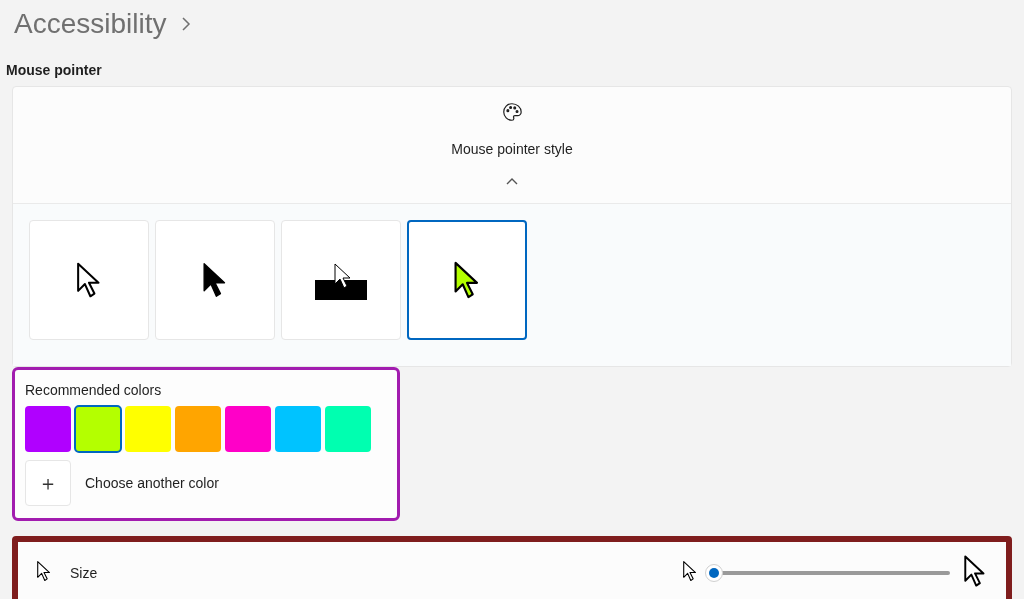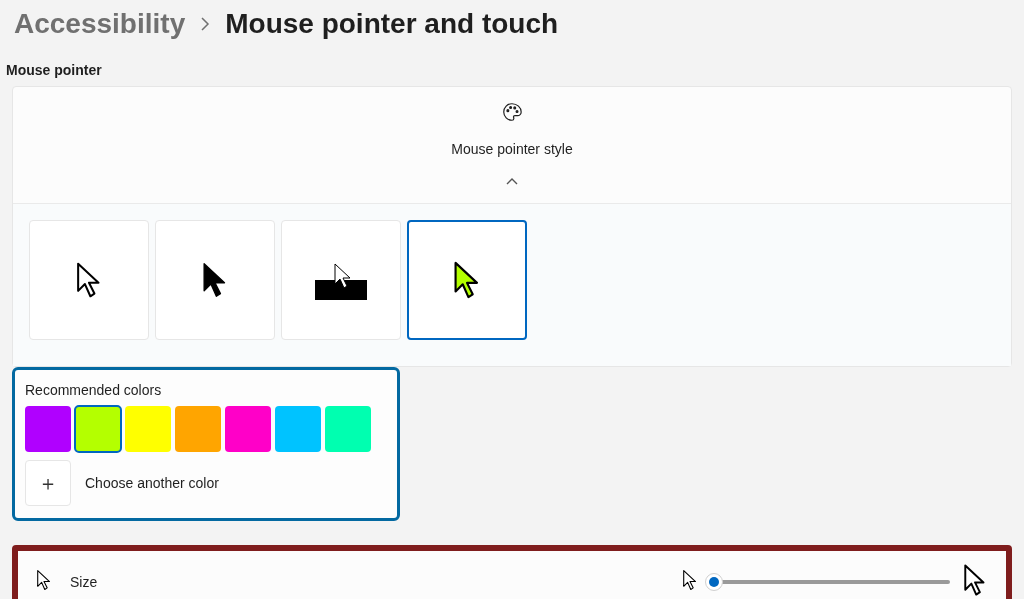--- a/index.html
+++ b/index.html
@@ -12,21 +12,21 @@
       overflow: hidden;
     }
     .breadcrumb {
       display: flex;
       align-items: center;
       gap: 14px;
       padding: 8px 14px 0;
     }
     .breadcrumb-parent {
       font-size: 28px;
-      font-weight: 700;
+      font-weight: 400;
       color: #707070;
     }
     .breadcrumb-sep {
       font-size: 18px;
       color: #707070;
       margin-top: 2px;
     }
     .breadcrumb-current {
       font-size: 28px;
       font-weight: 600;
@@ -63,22 +63,22 @@
       border: 1px solid #e6e6e6;
       border-radius: 4px;
       display:flex; align-items:center; justify-content:center;
       cursor: pointer;
     }
     .style-tile.selected { border: 2px solid #0067c0; }
     .cursor-svg { width: 28px; height: 38px; }
     .cursor-svg.big { width: 30px; height: 40px; }
 
     .rec-box {
-      margin: 0 12px 24px 12px;
-      border: 3px solid #0369a1;
+      margin: 0 12px 15px 12px;
+      border: 3px solid #a21caf;
       border-radius: 6px;
       width: 388px;
       padding: 12px 10px 12px 10px;
       background: #fdfdfd;
     }
     .rec-title { font-size: 14px; margin-bottom: 8px; }
     .swatch-row { display:flex; gap: 4px; margin-bottom: 8px; }
     .swatch {
       width: 46px; height: 46px;
       border-radius: 4px;
@@ -132,21 +132,20 @@
 </head>
 <body>
 
 <div class="breadcrumb">
   <span class="breadcrumb-parent">Accessibility</span>
   <span class="breadcrumb-sep">
     <svg width="12" height="14" viewBox="0 0 12 14">
         <path d="M3 1 L9 7 L3 13" fill="none" stroke="#707070" stroke-width="1.5"></path>
       </svg>
   </span>
-  <span class="breadcrumb-current">Mouse pointer and touch</span>
 </div>
 
 <div class="section-header">Mouse pointer</div>
 
 <div class="card">
   <div class="card-head">
     <span class="card-head-icon">
       <svg width="22" height="22" viewBox="0 0 24 24" fill="none" stroke="#1f1f1f" stroke-width="1.3">
         <path d="M12 3a9 9 0 1 0 0 18c1.2 0 2-1 2-2 0-.8-.4-1.2-.4-1.8 0-.8.7-1.2 1.6-1.2H18a4 4 0 0 0 4-4c0-5-4.5-9-10-9Z"></path>
         <circle cx="7.5" cy="10.5" r="1" fill="#1f1f1f"></circle>

